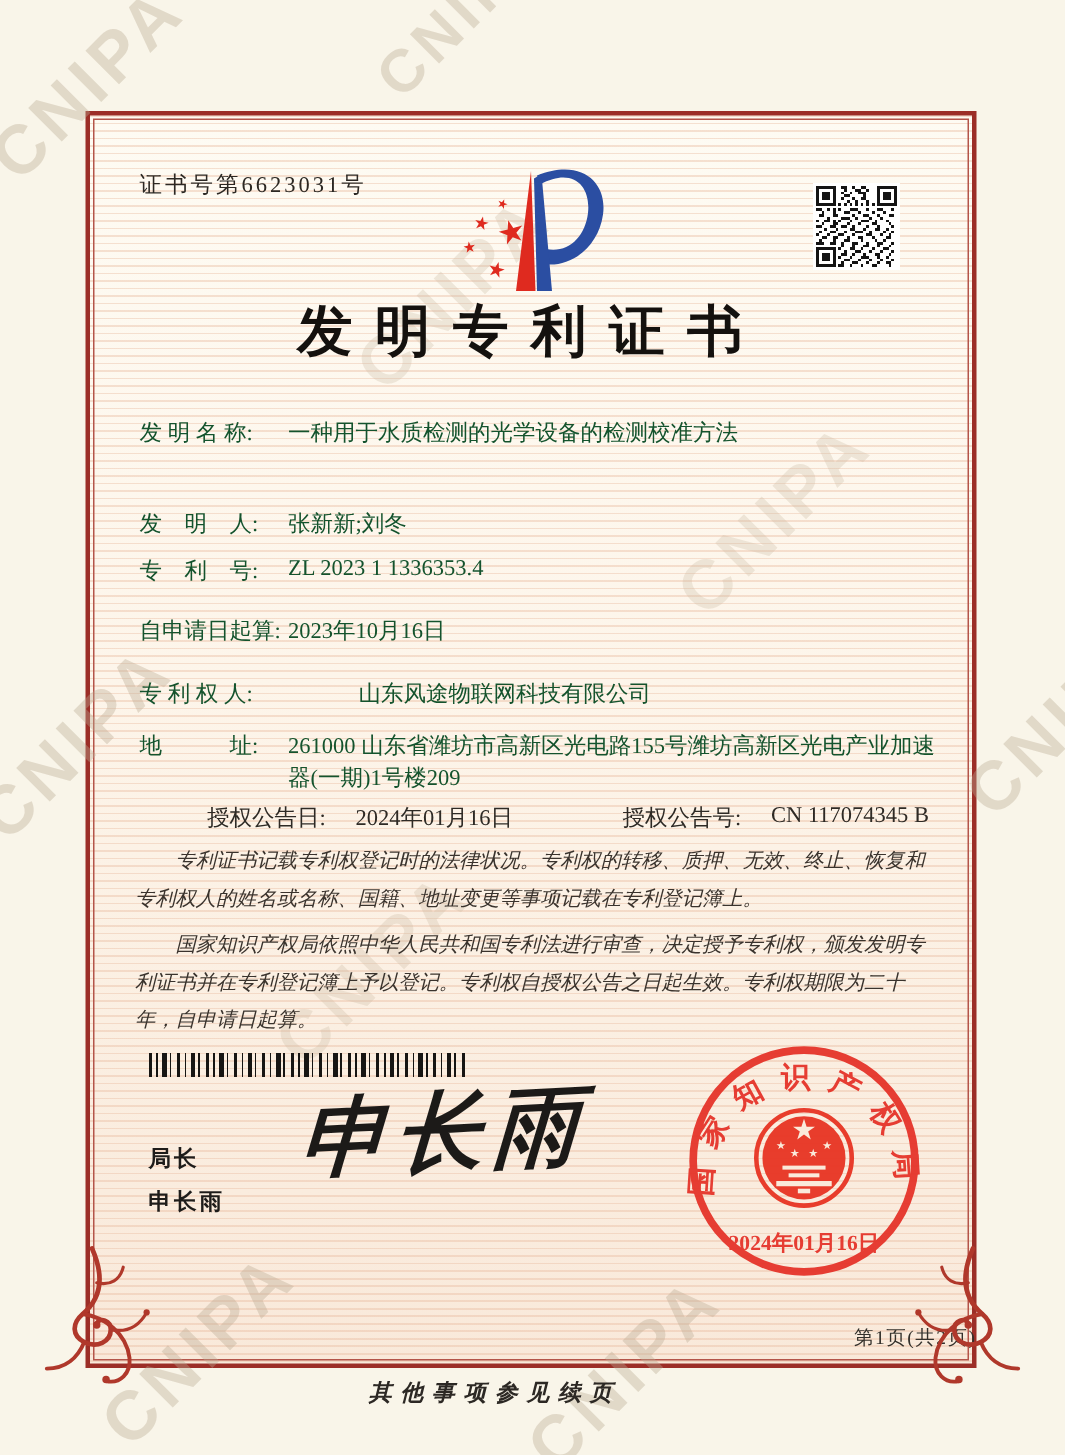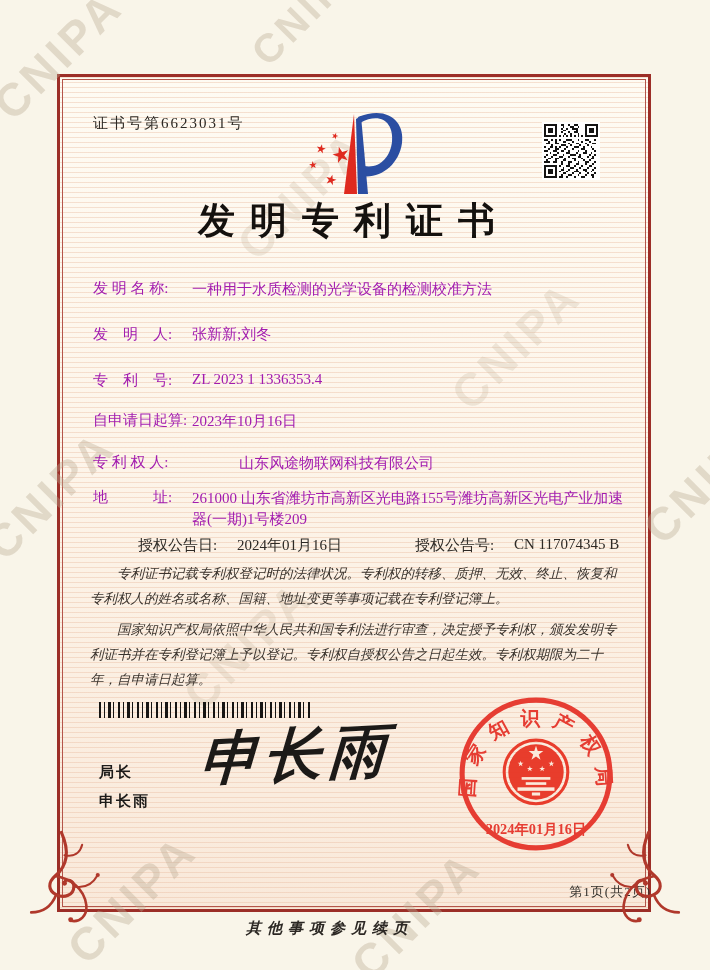--- a/index.html
+++ b/index.html
@@ -32,21 +32,21 @@
   }
   
   .cert-no{position:absolute;left:93px;top:114px;font-size:15px;letter-spacing:2px;color:#2c2823;z-index:3;}
   .logo{position:absolute;left:300px;top:102px;width:114px;height:98px;z-index:3;}
   .qr{position:absolute;left:542px;top:122px;width:58px;height:58px;z-index:3;background:#fff;padding:2px;box-sizing:border-box;}
   .title{
     position:absolute;left:57px;top:196px;width:594px;text-align:center;
     font-size:37px;font-weight:700;letter-spacing:15px;color:#14110e;z-index:3;
   }
   
-  .field-row{position:absolute;left:93px;display:flex;z-index:3;color:#a21caf;}
+  .field-row{position:absolute;left:93px;display:flex;z-index:3;color:#14532d;}
   .f-label{flex:none;width:99px;font-size:15px;}
   .f-value{font-size:15px;line-height:21px;max-width:432px;}
   .grant-row{position:absolute;left:93px;display:flex;z-index:3;color:#2e2a25;}
   .grant-row .v1{flex:none;width:178px;font-size:15px;}
   
   .body-text{
     position:absolute;left:90px;top:562px;width:534px;z-index:3;
     font-style:italic;font-size:13.5px;line-height:1.85;color:#3a332d;
   }
   .body-text p{margin:0 0 6px 0;text-indent:2em;}
@@ -145,21 +145,21 @@
       </g>
     </svg>
   </div>
 
   <div class="title">发明专利证书</div>
 
   <div class="field-row" style="top:279px;">
     <span class="f-label">发 明 名 称:</span>
     <span class="f-value">一种用于水质检测的光学设备的检测校准方法</span>
   </div>
-  <div class="field-row" style="top:324px;align-items:center;">
+  <div class="field-row" style="top:340px;">
     <span class="f-label">发　明　人:</span>
     <span class="f-value">张新新;刘冬</span>
   </div>
   <div class="field-row" style="top:369px;align-items:flex-end;">
     <span class="f-label">专　利　号:</span>
     <span class="f-value">ZL 2023 1 1336353.4</span>
   </div>
   <div class="field-row" style="top:411px;">
     <span class="f-label">自申请日起算:</span>
     <span class="f-value">2023年10月16日</span>

